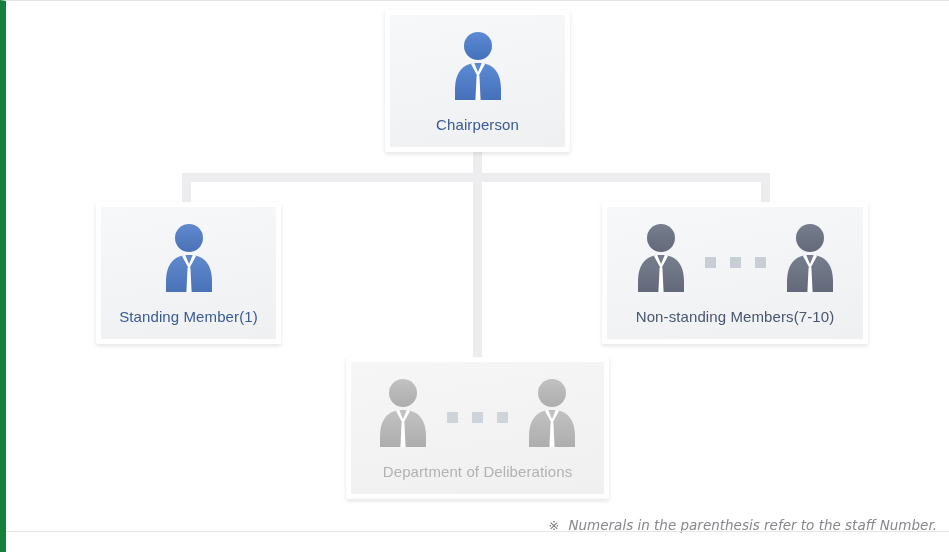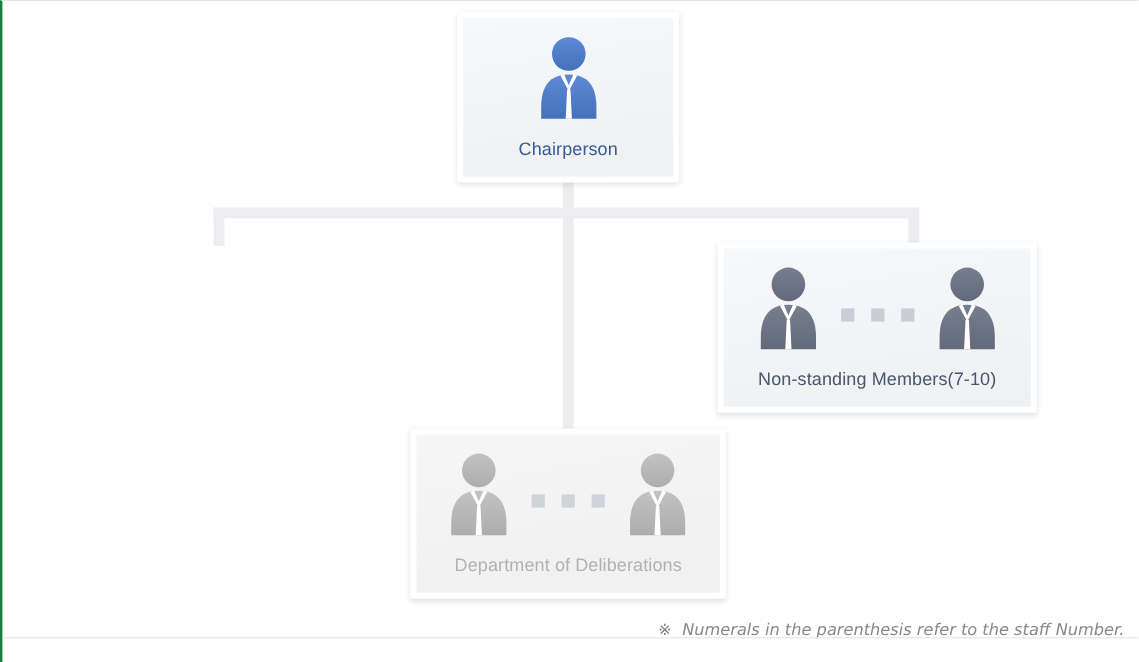--- a/index.html
+++ b/index.html
@@ -8,21 +8,21 @@
     background: #ffffff;
   }
   body {
     font-family: "Liberation Sans", sans-serif;
   }
   #canvas {
     position: relative;
     width: 949px;
     height: 552px;
     background: #ffffff;
-    border-left: 2px solid #15803d;
+    border-left: 6px solid #15803d;
     border-top: 1px solid #e4e4e4;
     box-sizing: border-box;
     overflow: hidden;
   }
   #canvas::after {
     content: "";
     position: absolute;
     left: 0;
     right: 0;
     top: 530px;
@@ -148,20 +148,41 @@
             <path d="M28 33 C12 33 5 43 5 60 L5 70 L51 70 L51 60 C51 43 44 33 28 33 Z" fill="url(#gBlue1)"></path>
             <path d="M21 34 L28 47 L35 34 L32 32.6 L28 42 L24 32.6 Z" fill="#ffffff"></path>
             <path d="M26.6 45.5 L29.4 45.5 L30.6 70 L25.4 70 Z" fill="#ffffff"></path>
           </svg>
         </span>
       </div>
       <div class="label blue">Chairperson</div>
     </div>
   </div>
 
+  <div class="node" id="node-standing">
+    <div class="node-inner">
+      <div class="icon-row">
+        <span>
+          <svg width="56" height="72" viewBox="0 0 56 72" aria-hidden="true">
+            <defs>
+              <linearGradient id="gBlue2" x1="0" y1="0" x2="0" y2="1">
+                <stop offset="0" stop-color="#6189cd"></stop>
+                <stop offset="1" stop-color="#4a72b6"></stop>
+              </linearGradient>
+            </defs>
+            <circle cx="28" cy="16" r="14" fill="url(#gBlue2)"></circle>
+            <path d="M28 33 C12 33 5 43 5 60 L5 70 L51 70 L51 60 C51 43 44 33 28 33 Z" fill="url(#gBlue2)"></path>
+            <path d="M21 34 L28 47 L35 34 L32 32.6 L28 42 L24 32.6 Z" fill="#ffffff"></path>
+            <path d="M26.6 45.5 L29.4 45.5 L30.6 70 L25.4 70 Z" fill="#ffffff"></path>
+          </svg>
+        </span>
+      </div>
+      <div class="label blue">Standing Member(1)</div>
+    </div>
+  </div>
 
   <div class="node" id="node-nonstand">
     <div class="node-inner">
       <div class="icon-row">
         <span>
           <svg width="56" height="72" viewBox="0 0 56 72" aria-hidden="true">
             <defs>
               <linearGradient id="gSlate1" x1="0" y1="0" x2="0" y2="1">
                 <stop offset="0" stop-color="#777e8d"></stop>
                 <stop offset="1" stop-color="#63697a"></stop>

